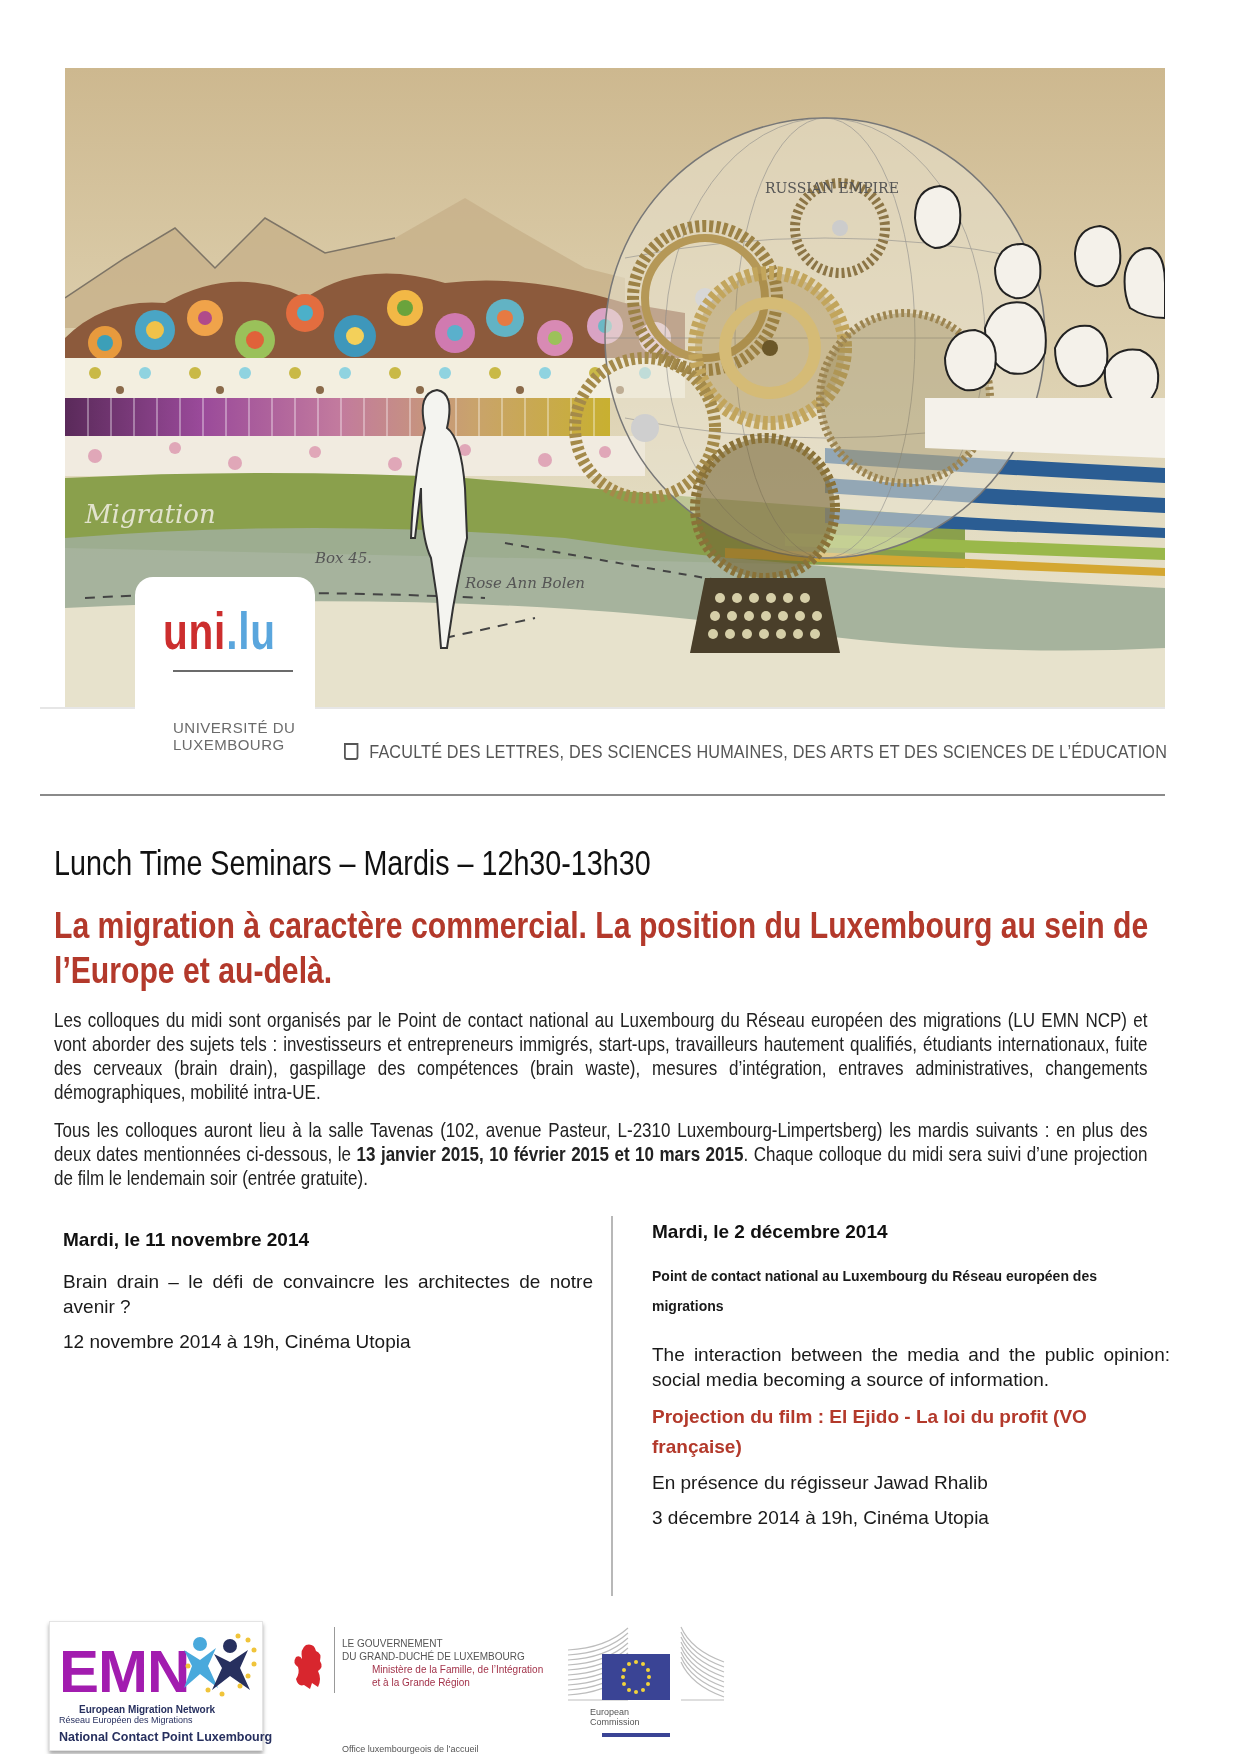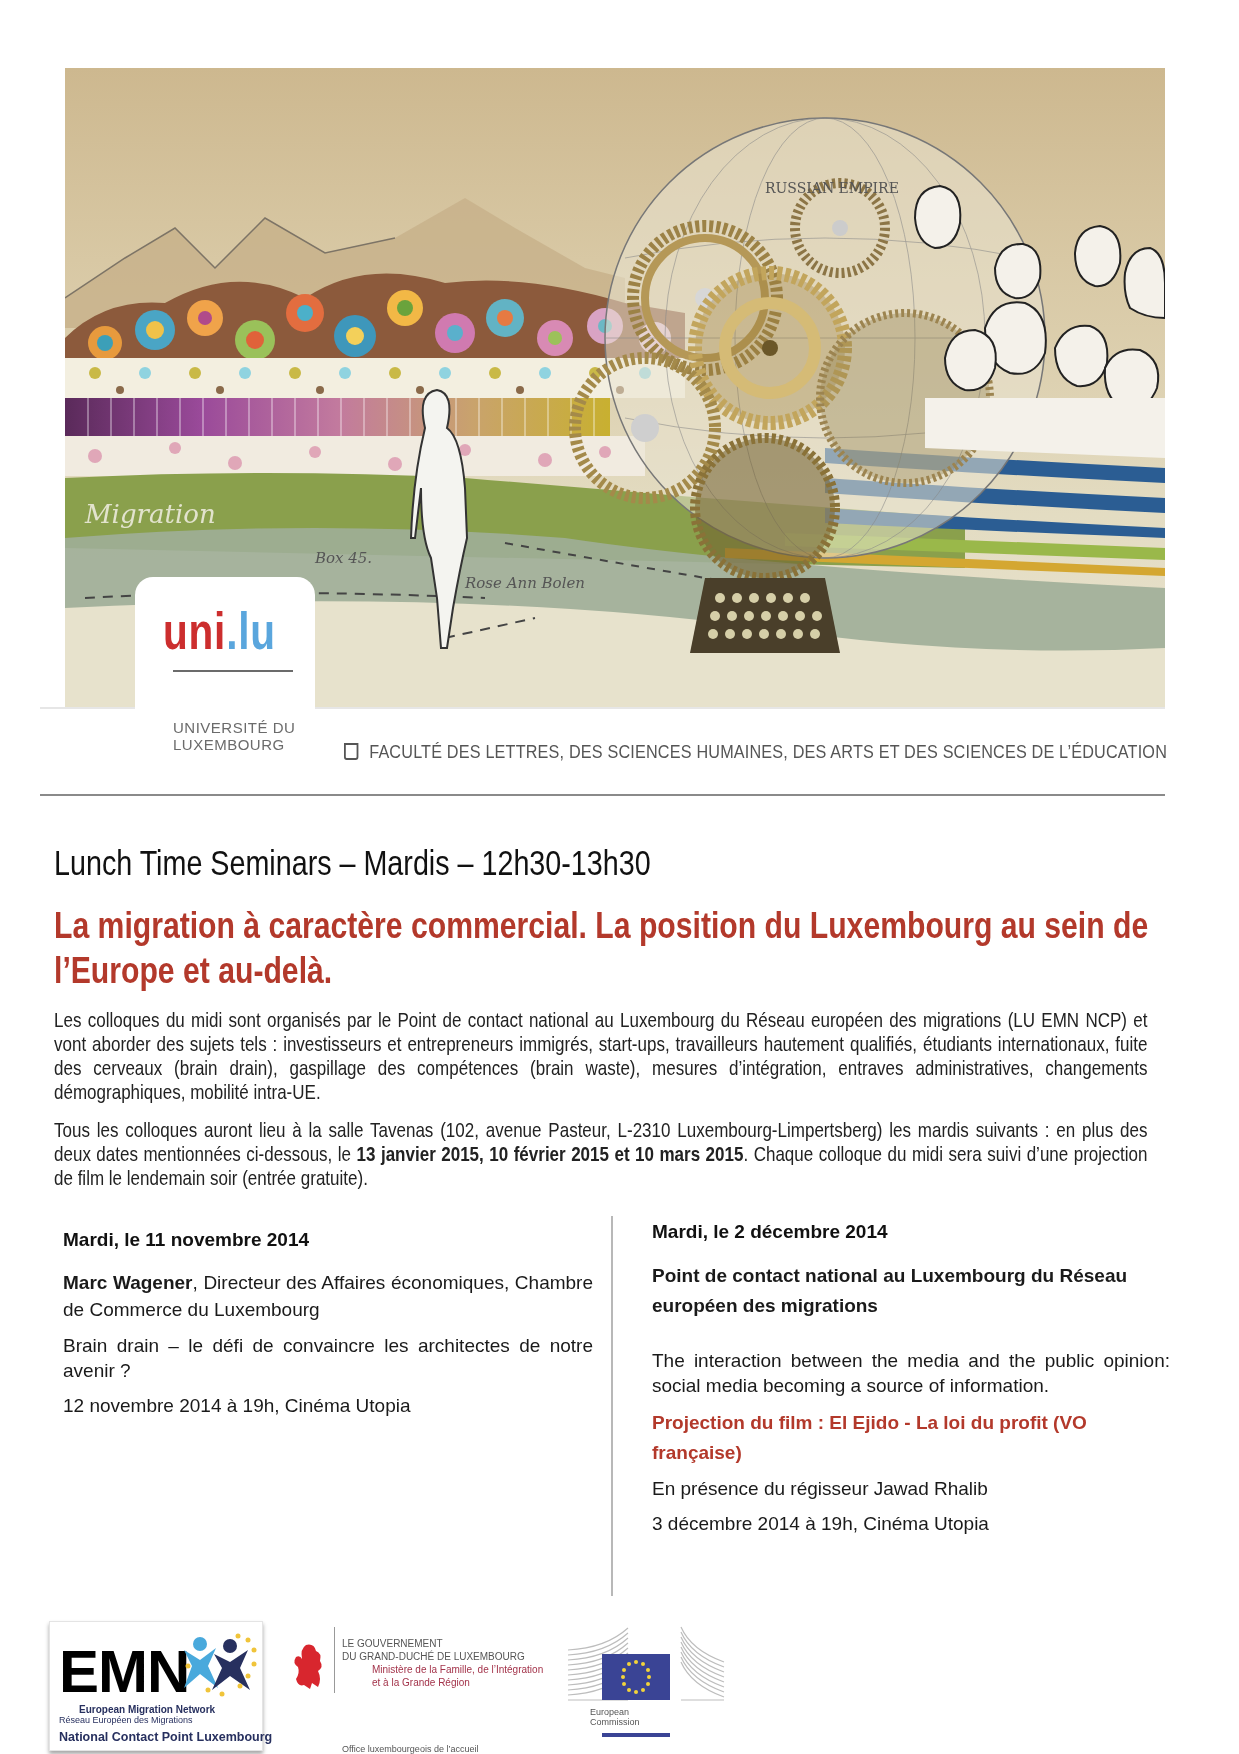--- a/index.html
+++ b/index.html
@@ -39,29 +39,29 @@
 
     
     .col { position: absolute; top: 1228px; }
     .col-left { left: 63px; width: 530px; }
     .col-right { left: 652px; width: 518px; top: 1220px; }
     .col-divider { position: absolute; left: 611px; top: 1216px; width: 2px; height: 380px; background: #b8b8b8; }
     .col .date { font-weight: bold; font-size: 19px; line-height: 24px; margin: 0 0 17px 0; color: #111; }
     .col .speaker { font-size: 19px; line-height: 27px; margin: 0 0 10px 0; text-align: justify; }
     .col .speaker b { font-weight: bold; }
     .col .topic { font-size: 19px; line-height: 25px; margin: 0 0 10px 0; text-align: justify; }
-    .col .org { font-weight: bold; font-size: 19px; line-height: 30px; margin: 0 0 27px 0; }
+    .col .org { font-weight: bold; font-size: 14px; line-height: 30px; margin: 0 0 21px 0; }
     .col .film { font-weight: bold; font-size: 19px; line-height: 30px; color: #b3392b; margin: 0 0 8px 0; }
     .col .line { font-size: 19px; line-height: 25px; margin: 0 0 10px 0; }
     .col-left .film { margin-top: 46px; }
 
     
     .emn-logo { position: absolute; left: 49px; top: 1621px; width: 212px; height: 128px; background: #fff;
                 box-shadow: 0 3px 4px rgba(0,0,0,0.35); border: 1px solid #e4e4e4; }
-    .emn-letters { position: absolute; left: 9px; top: 20px; font-size: 60px; font-weight: bold; color: #000000; letter-spacing: -1px; line-height: 60px;}
+    .emn-letters { position: absolute; left: 9px; top: 20px; font-size: 60px; font-weight: bold; color: #a21caf; letter-spacing: -1px; line-height: 60px;}
     .emn-figures { position: absolute; left: 128px; top: 8px; width: 80px; height: 70px; }
     .emn-sub1 { position: absolute; left: 9px; top: 82px; font-size: 10px; font-weight: bold; color: #27305f; padding-left: 20px; }
     .emn-sub2 { position: absolute; left: 9px; top: 93px; font-size: 9px; color: #27305f; }
     .emn-ncp { position: absolute; left: 9px; top: 108px; font-size: 12.5px; font-weight: bold; color: #27305f; white-space: nowrap; }
 
     .gov-logo { position: absolute; left: 292px; top: 1625px; width: 240px; height: 110px; }
     .gov-lion { position: absolute; left: 0; top: 18px; width: 34px; height: 48px; }
     .gov-rule { position: absolute; left: 42px; top: 2px; width: 1px; height: 66px; background: #999; }
     .gov-text { position: absolute; left: 50px; top: 12px; font-size: 10px; line-height: 13px; color: #555; white-space: nowrap; }
     .gov-text .min { color: #a3334a; margin-left: 30px; }
@@ -282,21 +282,20 @@
 <div class="series-title">Lunch Time Seminars – Mardis – 12h30-13h30</div>
 <div class="main-title">La migration à caractère commercial. La position du Luxembourg au sein de l’Europe et au-delà.</div>
 
 <div class="intro">
   <p>Les colloques du midi sont organisés par le Point de contact national au Luxembourg du Réseau européen des migrations (LU EMN NCP) et vont aborder des sujets tels : investisseurs et entrepreneurs immigrés, start-ups, travailleurs hautement qualifiés, étudiants internationaux, fuite des cerveaux (brain drain), gaspillage des compétences (brain waste), mesures d’intégration, entraves administratives, changements démographiques, mobilité intra-UE.</p>
   <p><span>Tous les colloques auront lieu à la salle Tavenas (102, avenue Pasteur, L-2310 Luxembourg-Limpertsberg) les mardis suivants : en plus des deux dates mentionnées ci-dessous, le </span><b>13 janvier 2015, 10 février 2015 et 10 mars 2015</b><span>. Chaque colloque du midi sera suivi d’une projection de film le lendemain soir (entrée gratuite).</span></p>
 </div>
 
 <div class="col col-left">
   <div class="date">Mardi, le 11 novembre 2014</div>
-  <div class="speaker"><b>Marc Wagener</b><span>, Directeur des Affaires économiques, Chambre de Commerce du Luxembourg</span></div>
   <div class="topic">Brain drain – le défi de convaincre les architectes de notre avenir ?</div>
   <div class="line">12 novembre 2014 à 19h, Cinéma Utopia</div>
 </div>
 
 <div class="col-divider"></div>
 
 <div class="col col-right">
   <div class="date">Mardi, le 2 décembre 2014</div>
   <div class="org">Point de contact national au Luxembourg du Réseau européen des migrations</div>
   <div class="topic">The interaction between the media and the public opinion: social media becoming a source of information.</div>

